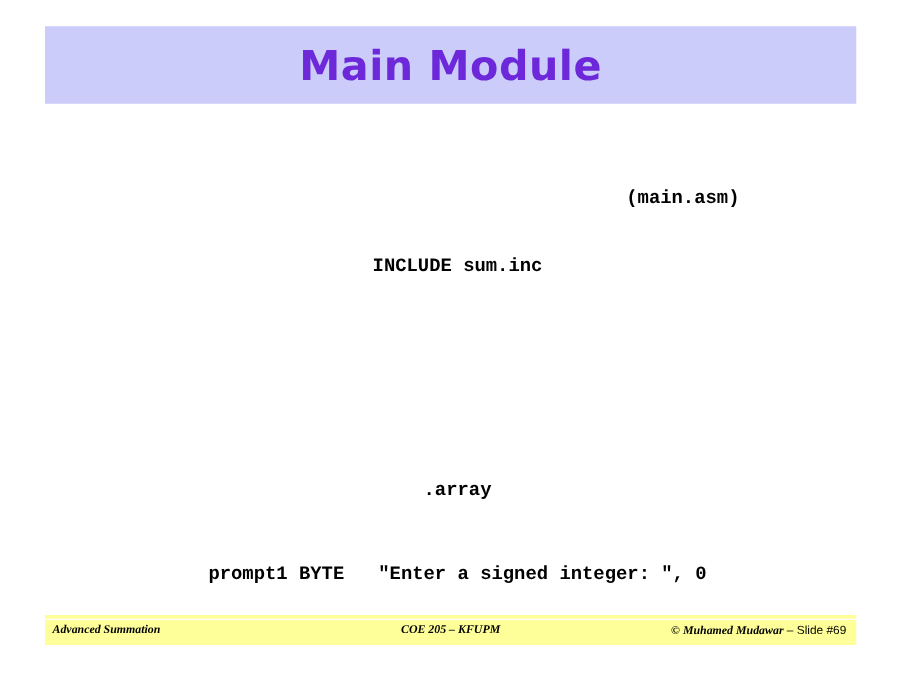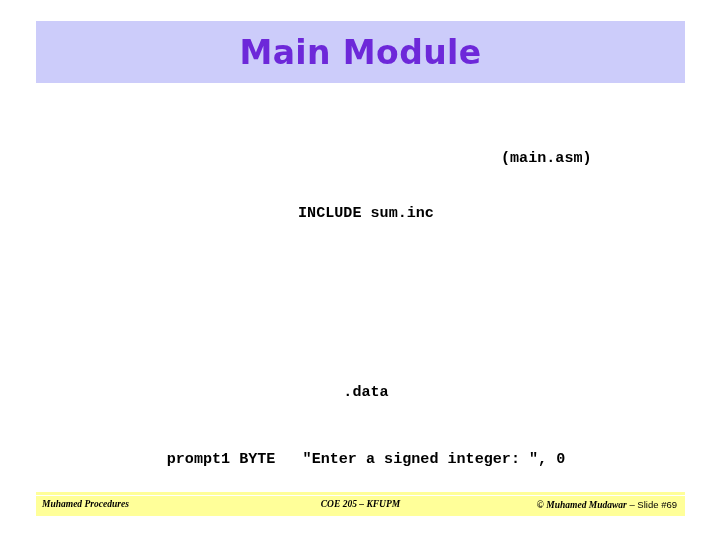--- a/index.html
+++ b/index.html
@@ -125,38 +125,38 @@
     <div id="title-text">Main Module</div>
   </div>
 
   <div id="code-body">
     <div id="line-title-row">
       <span id="file-annotation">(main.asm)</span>
     </div>
     <div class="code-line">INCLUDE sum.inc</div>
     <div class="code-line blank"></div>
     <div class="code-line blank"></div>
-    <div class="code-line">.data</div>
+    <div class="code-line">.array</div>
     <div class="code-line">prompt1 BYTE   "Enter a signed integer: ", 0</div>
     
     
     
     
     
     
     
     
     
     
     
     
     
   </div>
 
   <div id="footer-divider"></div>
 
   <div id="footer-bar">
-    <div class="footer-text" id="footer-left">Muhamed Procedures</div>
+    <div class="footer-text" id="footer-left">Advanced Summation</div>
     <div class="footer-text" id="footer-center">COE 205 – KFUPM</div>
     <div class="footer-text" id="footer-right"><span>© Muhamed Mudawar</span><span class="plain"> – Slide #69</span></div>
   </div>
 
 </div>
 
 </body></html>

